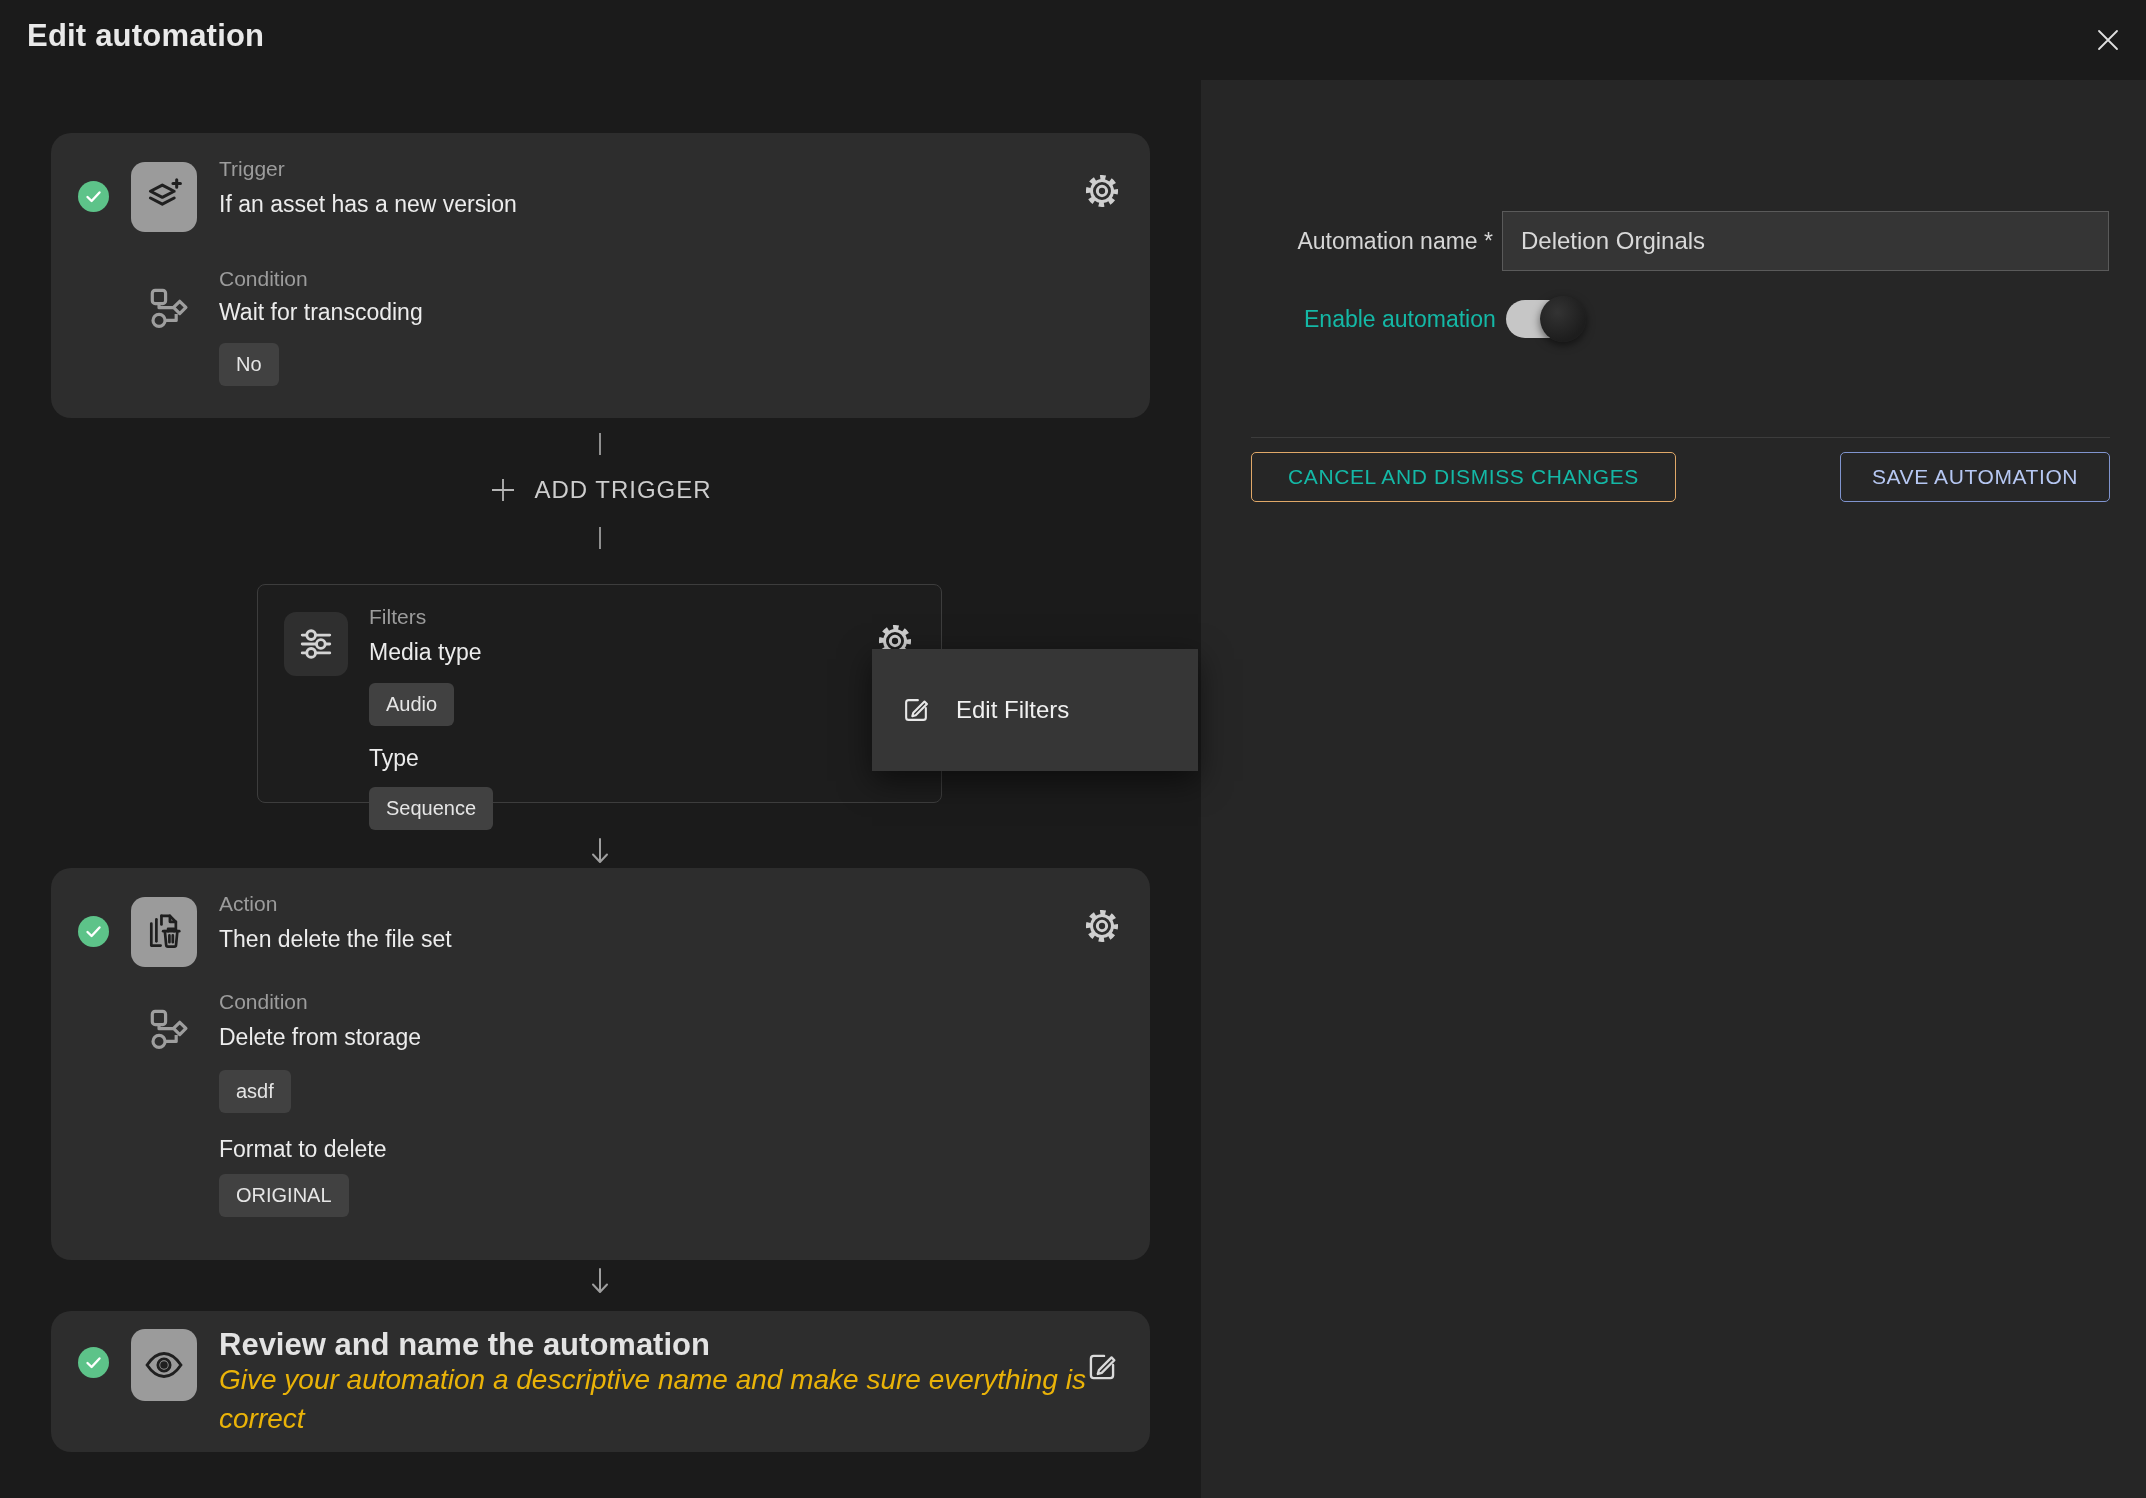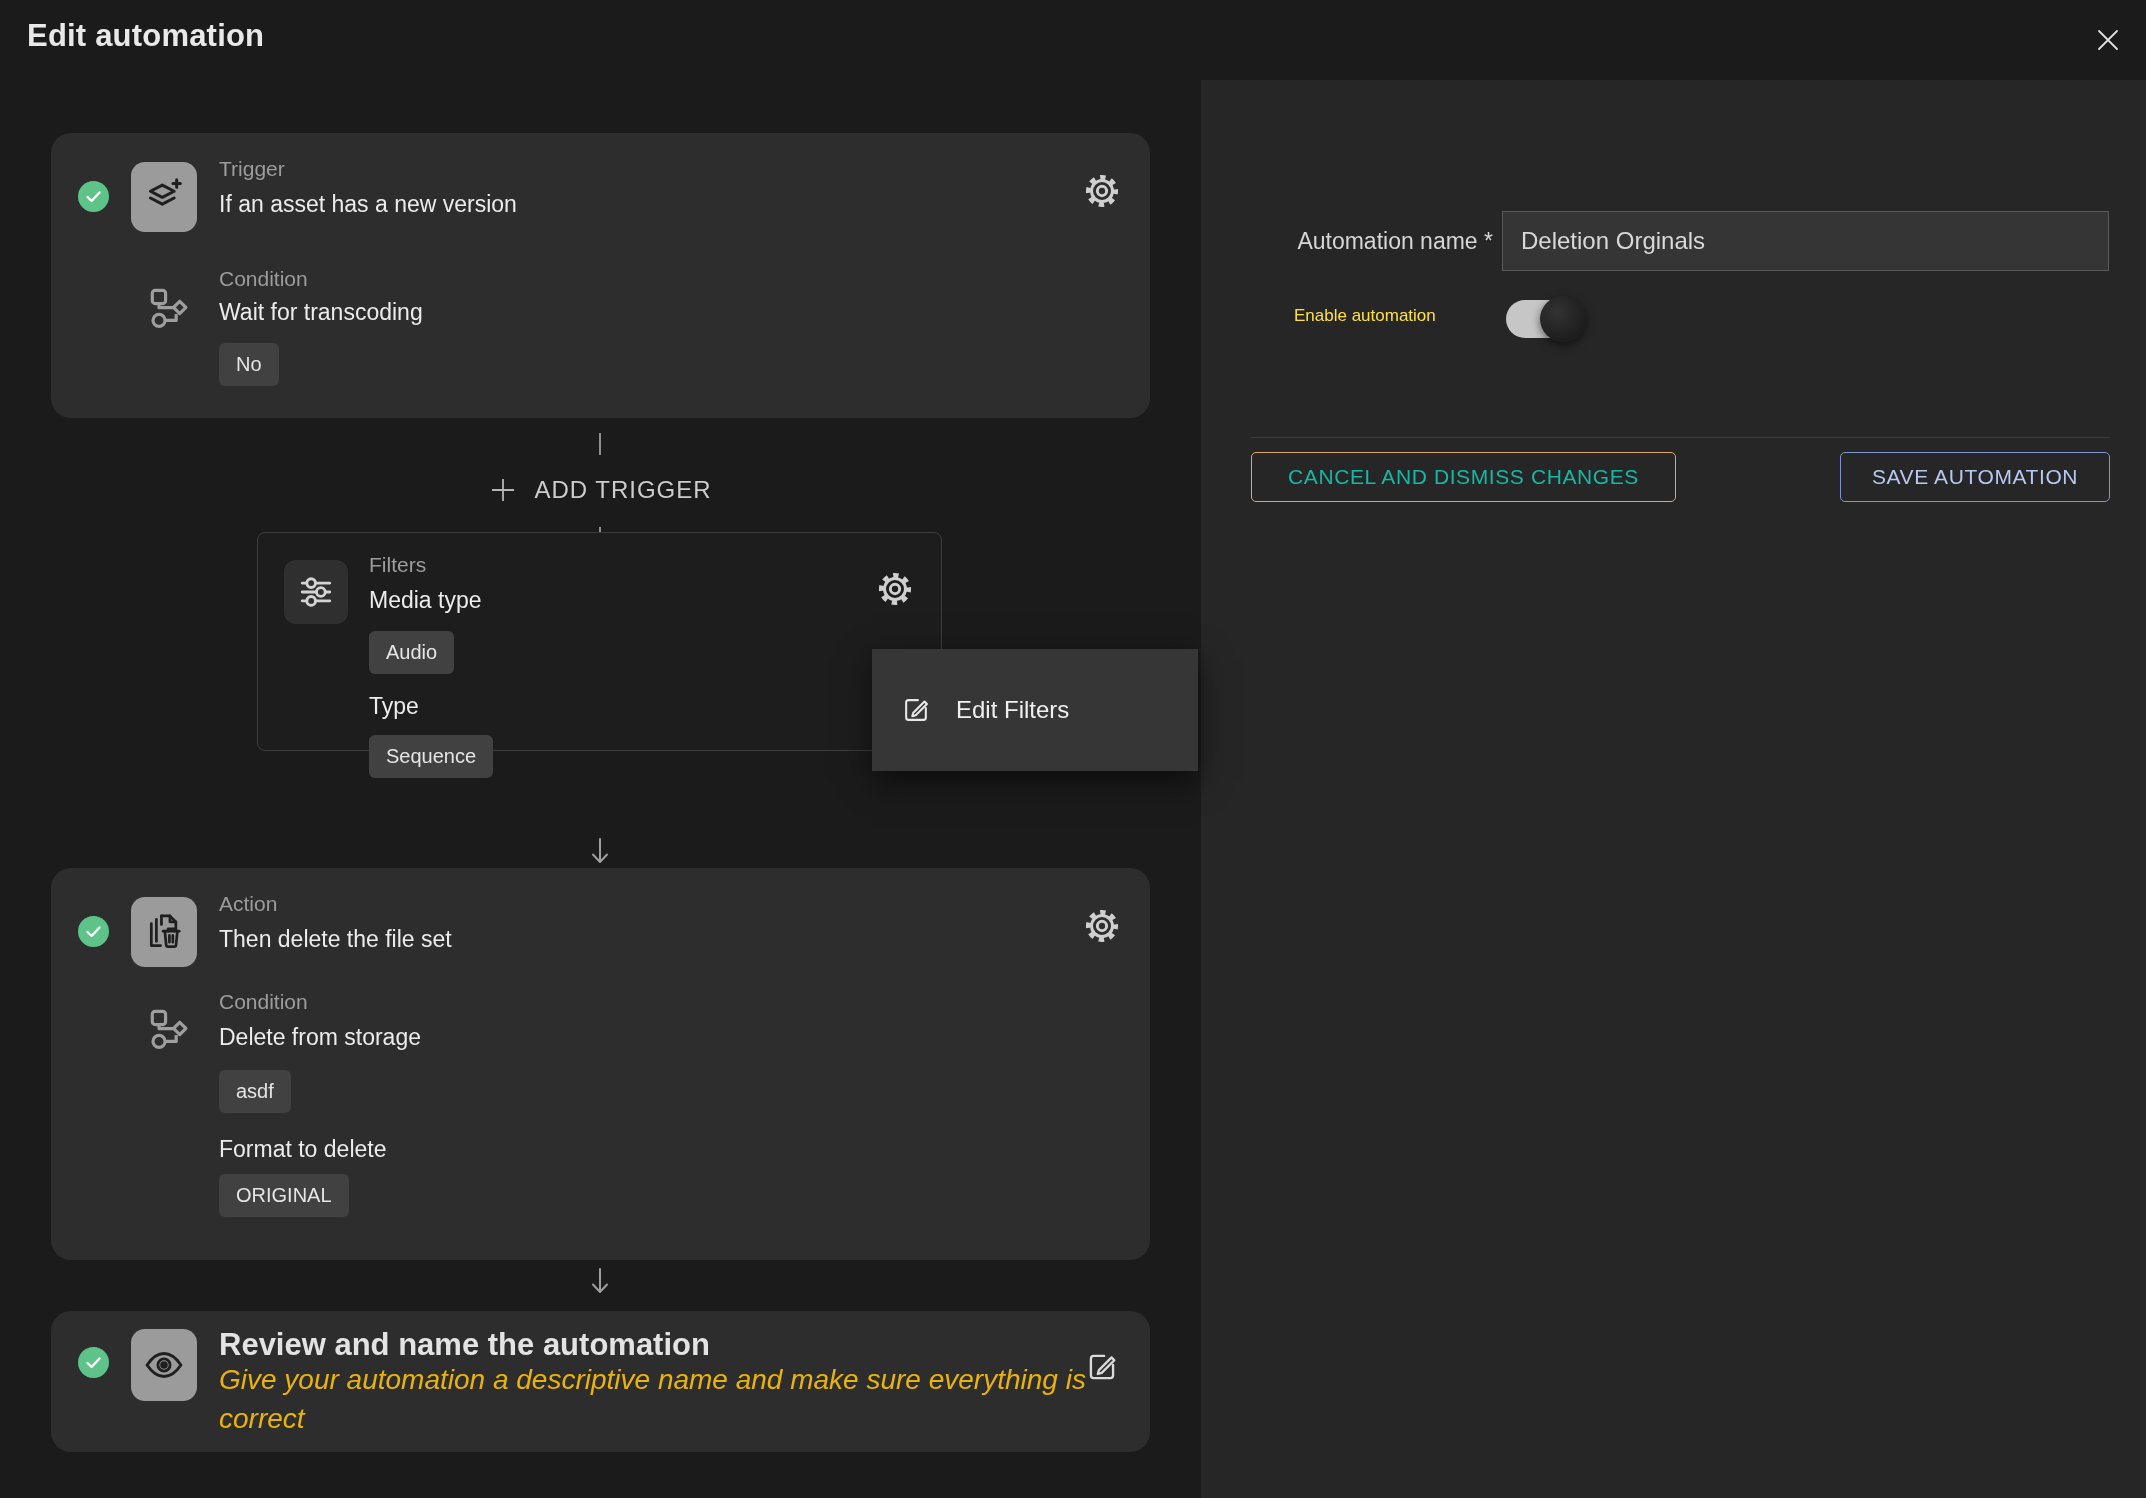--- a/index.html
+++ b/index.html
@@ -36,21 +36,21 @@
     position:absolute; left:30px; top:148px; width:262px;
     text-align:right; font-size:23px; color:#d6d6d6;
   }
   .name-input {
     position:absolute; left:301px; top:131px; width:607px; height:60px;
     background:#353535; border:1px solid #5a5a5a; border-radius:0;
     color:#d9d9d9; font-size:24px; padding:0 18px;
     font-family:inherit; outline:none;
   }
   .toggle-label {
-    position:absolute; left:93px; top:226px; font-size:17px; color:#fde047;
+    position:absolute; left:103px; top:226px; font-size:23px; color:#14b8a6;
   }
   .toggle {
     position:absolute; left:305px; top:220px; width:78px; height:38px; cursor:pointer;
   }
   .toggle .track {
     position:absolute; inset:0; border-radius:19px; background:#c6c6c6;
   }
   .toggle .knob {
     position:absolute; left:34px; top:-4px; width:46px; height:46px; border-radius:50%;
     background:radial-gradient(circle at 38% 35%, #333 0%, #1d1d1d 70%);
@@ -134,21 +134,21 @@
     position:absolute; left:400px; top:464px; width:400px; height:52px;
     display:flex; align-items:center; justify-content:center; gap:16px;
     color:#cdcdcd; font-size:24px; font-weight:500; letter-spacing:1px; cursor:pointer;
   }
   .flow-arrow { position:absolute; left:586px; }
   .flow-arrow-1 { top:836px; }
   .flow-arrow-2 { top:1266px; }
 
   
   .filters-card {
-    position:absolute; left:257px; top:532px; width:685px; height:219px;
+    position:absolute; left:257px; top:584px; width:685px; height:219px;
     background:#1d1d1d; border:1px solid #3d3d3d; border-radius:8px;
   }
   .filters-badge {
     position:absolute; left:26px; top:27px; width:64px; height:64px;
     background:#2f2f2f; border-radius:12px;
     display:flex; align-items:center; justify-content:center;
   }
   .filters-card .card-label { left:111px; top:20px; }
   .filters-card .f-name-1 { position:absolute; left:111px; top:54px; font-size:23px; font-weight:500; color:#ececec; }
   .filters-card .chip-audio { left:111px; top:98px; }

